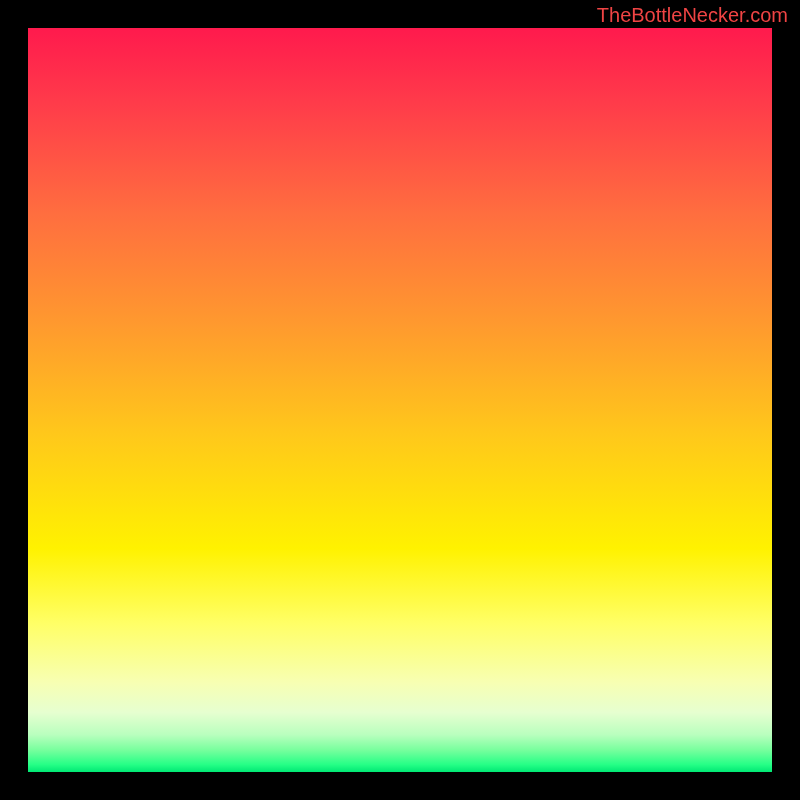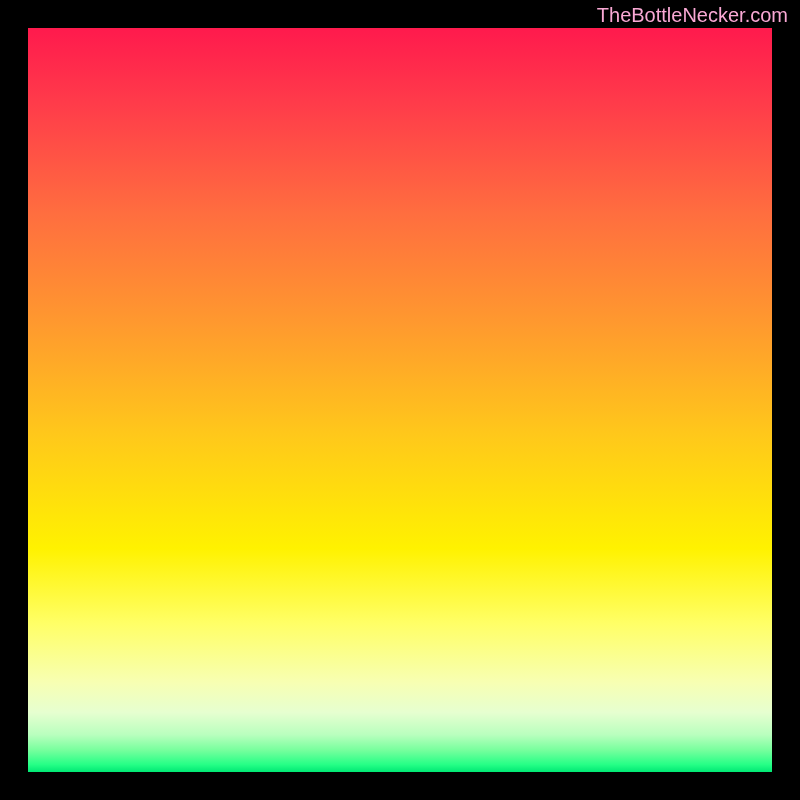--- a/index.html
+++ b/index.html
@@ -8,21 +8,21 @@
     width: 800px;
     height: 800px;
     background: #000;
     position: relative;
     font-family: Arial, Helvetica, sans-serif;
   }
   .attribution {
     position: absolute;
     top: 4px;
     right: 12px;
-    color: #f9a8d4;
+    color: #ef4444;
     font-size: 20px;
     z-index: 10;
     margin-left: 48px;
   }
   .plot {
     position: absolute;
     left: 28px;
     top: 28px;
     width: 744px;
     height: 744px;

